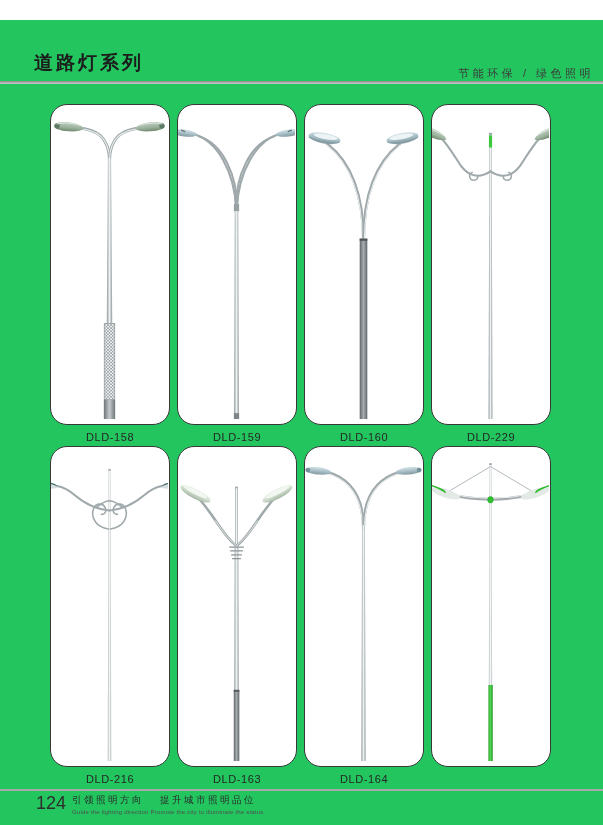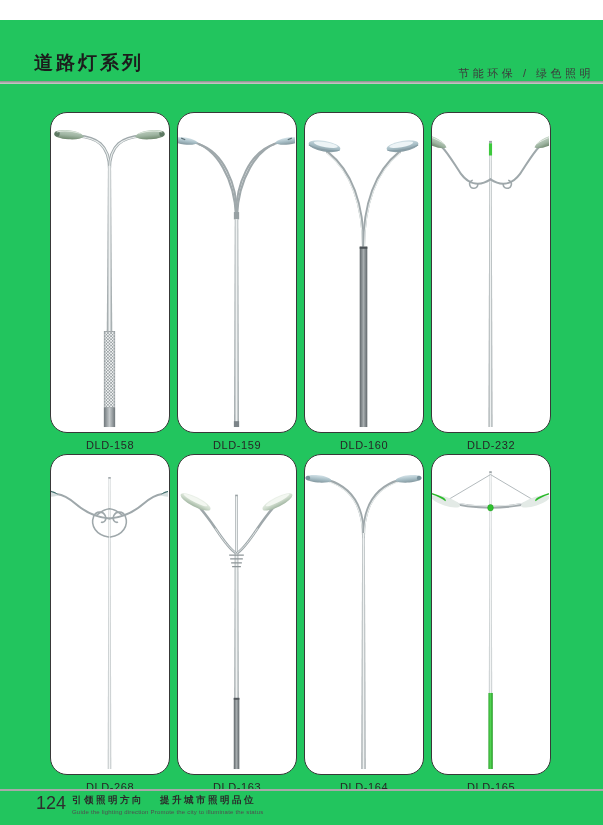--- a/index.html
+++ b/index.html
@@ -6,33 +6,33 @@
   .page{position:relative;width:603px;height:825px;background:#22c55e;overflow:hidden;
         font-family:"Liberation Sans", sans-serif;color:#222;margin-top:20px;}
   
   .title{position:absolute;left:34px;top:30px;font-size:19px;font-weight:bold;
          letter-spacing:3px;color:#1c1c1c;margin:0;}
   .tagline{position:absolute;right:9px;top:46px;font-size:11px;letter-spacing:3.5px;
            color:#3c3c3c;white-space:nowrap;}
   .hrule{position:absolute;left:0;top:61px;width:603px;height:3px;
          background:linear-gradient(#8d8d8d,#cdcdcd);}
   
-  .grid{position:absolute;left:50px;top:92px;width:501px;
+  .grid{position:absolute;left:50px;top:84px;width:501px;
         display:grid;grid-template-columns:repeat(4,120px);column-gap:7px;row-gap:0;}
   .cell{margin:0;width:120px;}
   .frame{box-sizing:border-box;width:120px;height:321px;border:1.5px solid #383838;
          border-radius:17px;background:#fff;overflow:hidden;position:relative;}
   .frame svg{position:absolute;left:0;top:0;width:117px;height:318px;display:block;}
   .caption{height:19px;display:flex;align-items:center;justify-content:center;
            font-size:11px;letter-spacing:0.6px;color:#262626;padding-top:2px;}
   
   .frule{position:absolute;left:0;top:769px;width:603px;height:2px;background:#a9a9a9;}
   .pagenum{position:absolute;left:36px;top:773px;font-size:18px;color:#2e2e2e;}
   .slogans{position:absolute;left:72px;top:774px;}
-  .slogan-cn{font-size:9.5px;font-weight:700;letter-spacing:2.5px;color:#2b2b2b;white-space:nowrap;}
+  .slogan-cn{font-size:9.5px;font-weight:400;letter-spacing:2.5px;color:#2b2b2b;white-space:nowrap;}
   .slogan-cn .gap{display:inline-block;width:16px;}
   .slogan-en{margin-top:2px;font-size:6px;letter-spacing:0.2px;color:#4f4f4f;white-space:nowrap;}
   
   .a3{stroke:#9fa8ab;stroke-width:3;fill:none;stroke-linecap:round}
   .ah{stroke:#e9edec;stroke-width:1.1;fill:none;stroke-linecap:round}
   .a2{stroke:#9fa8ab;stroke-width:2.1;fill:none;stroke-linecap:round}
   .a2b{stroke:#9fa8ab;stroke-width:2.6;fill:none;stroke-linecap:round}
   .ah1{stroke:#e9edec;stroke-width:0.9;fill:none;stroke-linecap:round}
   .curl{stroke:#9fa8ab;stroke-width:1.6;fill:none;stroke-linecap:round}
   .ring{stroke:#8d9598;stroke-width:1.3;fill:none}
@@ -171,41 +171,41 @@
             <path class="curl" d="M47,69 a4.2,4.2 0 1 1 -5.8,-4"></path>
             <g transform="translate(14.5,31) rotate(24) scale(0.95)">
               <use href="#cobra" fill="url(#gHeadSage)"></use>
               <ellipse cx="-27.3" cy="0.4" rx="2.5" ry="2.7" fill="#647f69"></ellipse>
               <path d="M-28,-1.5 C-22,-3.6 -12,-4 -4,-2.6" stroke="#e3ebe3" stroke-width="0.9" fill="none"></path>
             </g>
           </g>
           <use href="#h161" transform="translate(120,0) scale(-1,1)"></use>
         </svg>
       </div>
-      <figcaption class="caption">DLD-232</figcaption>
+      <figcaption class="caption">DLD-229</figcaption>
     </figure>
 
     <figure class="cell">
       <div class="frame">
         <svg viewBox="0 0 120 318">
           <polygon points="58.9,20 61.1,20 61.8,318 58.2,318" fill="url(#gPoleLight)"></polygon>
           <rect x="58.7" y="18.6" width="2.6" height="1.6" fill="#9aa2a5"></rect>
           <g id="h162">
             <path class="a2" d="M60,61 C47,60 35,54.5 24.5,45.5 C18,40 11.5,36.8 6,36"></path>
             <path class="curl" d="M59,80 C46.5,78 40,68.5 43.8,58.8 C46,53.2 53.5,53 55.8,58.5 C57.3,62.2 55,65.4 51.8,65"></path>
             <path class="curl" d="M47,57.5 Q54,51.5 60,51"></path>
             <g transform="translate(7,37) rotate(10)">
               <path d="M0.5,0.2 C-3,-2.6 -11,-4.2 -19.5,-3.8 C-27.5,-3.4 -32.5,-1.4 -32,1 C-31.5,3.2 -24.5,4.3 -16,4 C-8,3.7 -2.5,2.3 0.5,0.2 Z" fill="#d6dfdf"></path>
               <path d="M-31.5,0 C-26,-3.4 -15,-4.6 -5,-2.8 C-2,-2.2 -0.5,-1.2 0,-0.3 C-9,-3.2 -23,-2.8 -31.5,0 Z" fill="#416f6d"></path>
             </g>
           </g>
           <use href="#h162" transform="translate(120,0) scale(-1,1)"></use>
         </svg>
       </div>
-      <figcaption class="caption">DLD-268</figcaption>
+      <figcaption class="caption">DLD-216</figcaption>
     </figure>
 
     <figure class="cell">
       <div class="frame">
         <svg viewBox="0 0 120 318">
           <rect x="58.8" y="38" width="2.4" height="60" fill="url(#gPole)"></rect>
           <rect x="58.6" y="36.6" width="2.8" height="1.6" fill="#9aa2a5"></rect>
           <g id="h163">
             <path class="a2b" d="M60,97 C53.5,93 47,84 39,72 C32.5,62.5 24,50.5 16,43.5"></path>
             <path class="ah1" d="M59,96 C53,92 46.5,83.5 38.5,71.5"></path>
@@ -254,21 +254,20 @@
           <ellipse cx="60" cy="50" rx="2.9" ry="3.3" fill="#2fc12f" stroke="#1f9a1f" stroke-width="0.5"></ellipse>
           <g id="h165">
             <g transform="translate(14,43.5) rotate(18)">
               <ellipse rx="15.5" ry="4.4" fill="#e3eae6"></ellipse>
               <path d="M-29.5,-0.4 C-24,-4 -13,-5 -3.5,-3 C-1,-2.4 0.3,-1.2 -0.2,-0.1 C-9,-3.4 -22,-3 -29.5,-0.4 Z" fill="#2cba2c"></path>
             </g>
           </g>
           <use href="#h165" transform="translate(120,0) scale(-1,1)"></use>
         </svg>
       </div>
-      <figcaption class="caption">DLD-165</figcaption>
     </figure>
 
   </main>
 
   <div class="frule"></div>
   <div class="pagenum">124</div>
   <div class="slogans">
     <div class="slogan-cn"><span>引领照明方向</span><span class="gap"></span><span>提升城市照明品位</span></div>
     <div class="slogan-en">Guide the lighting direction Promote the city to illuminate the status</div>
   </div>

